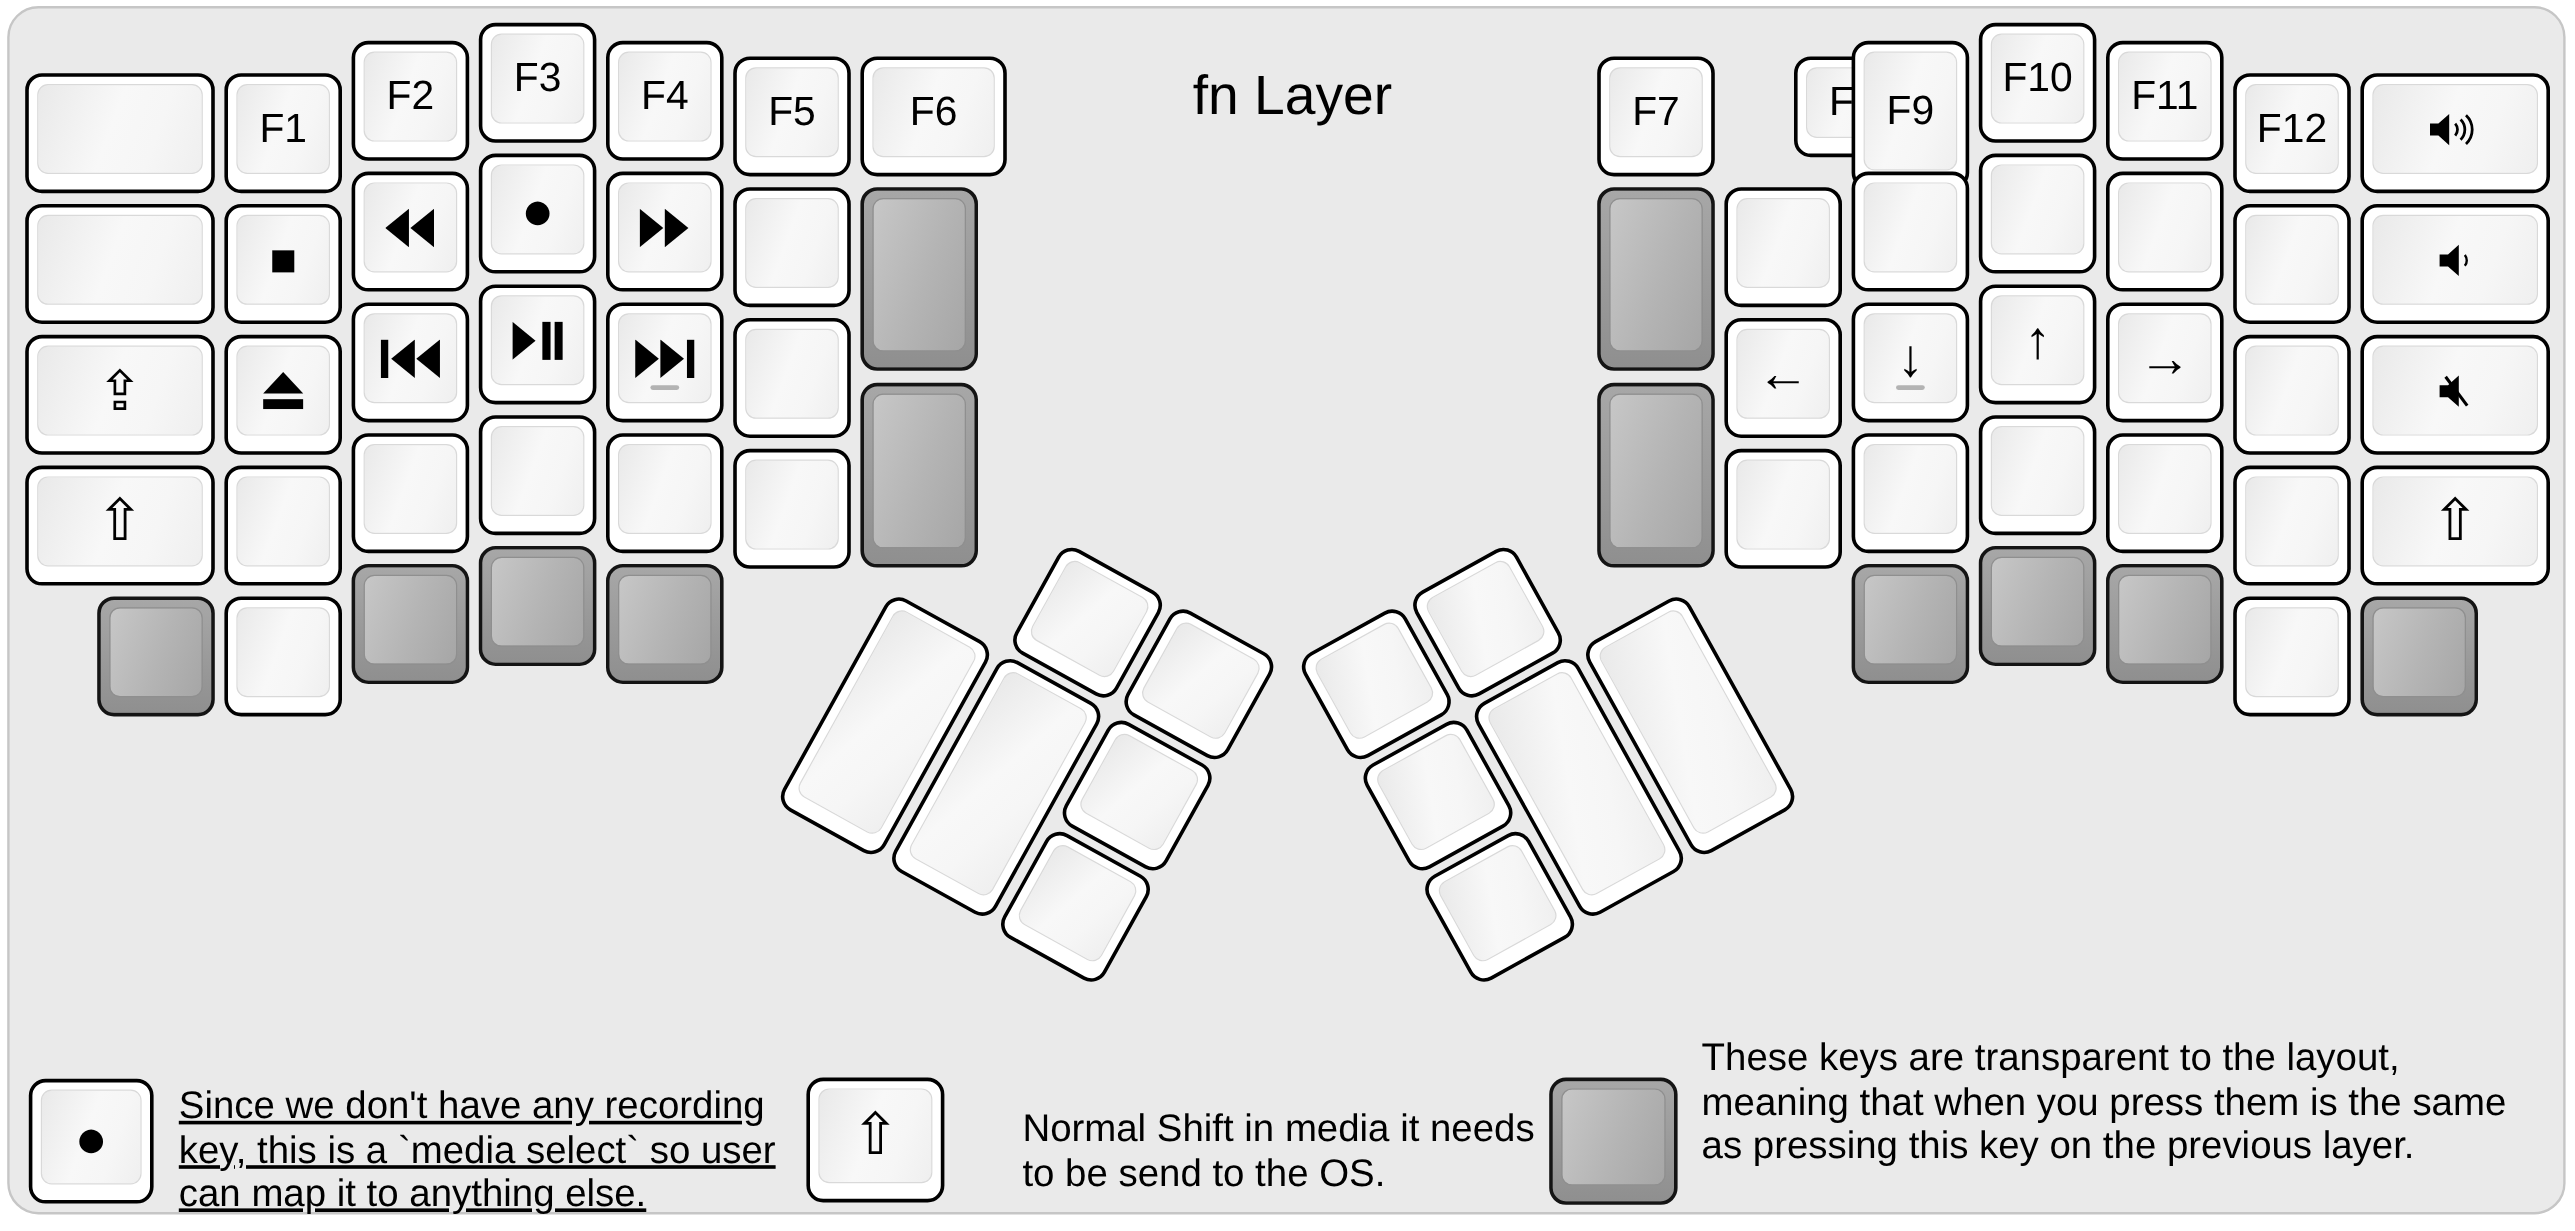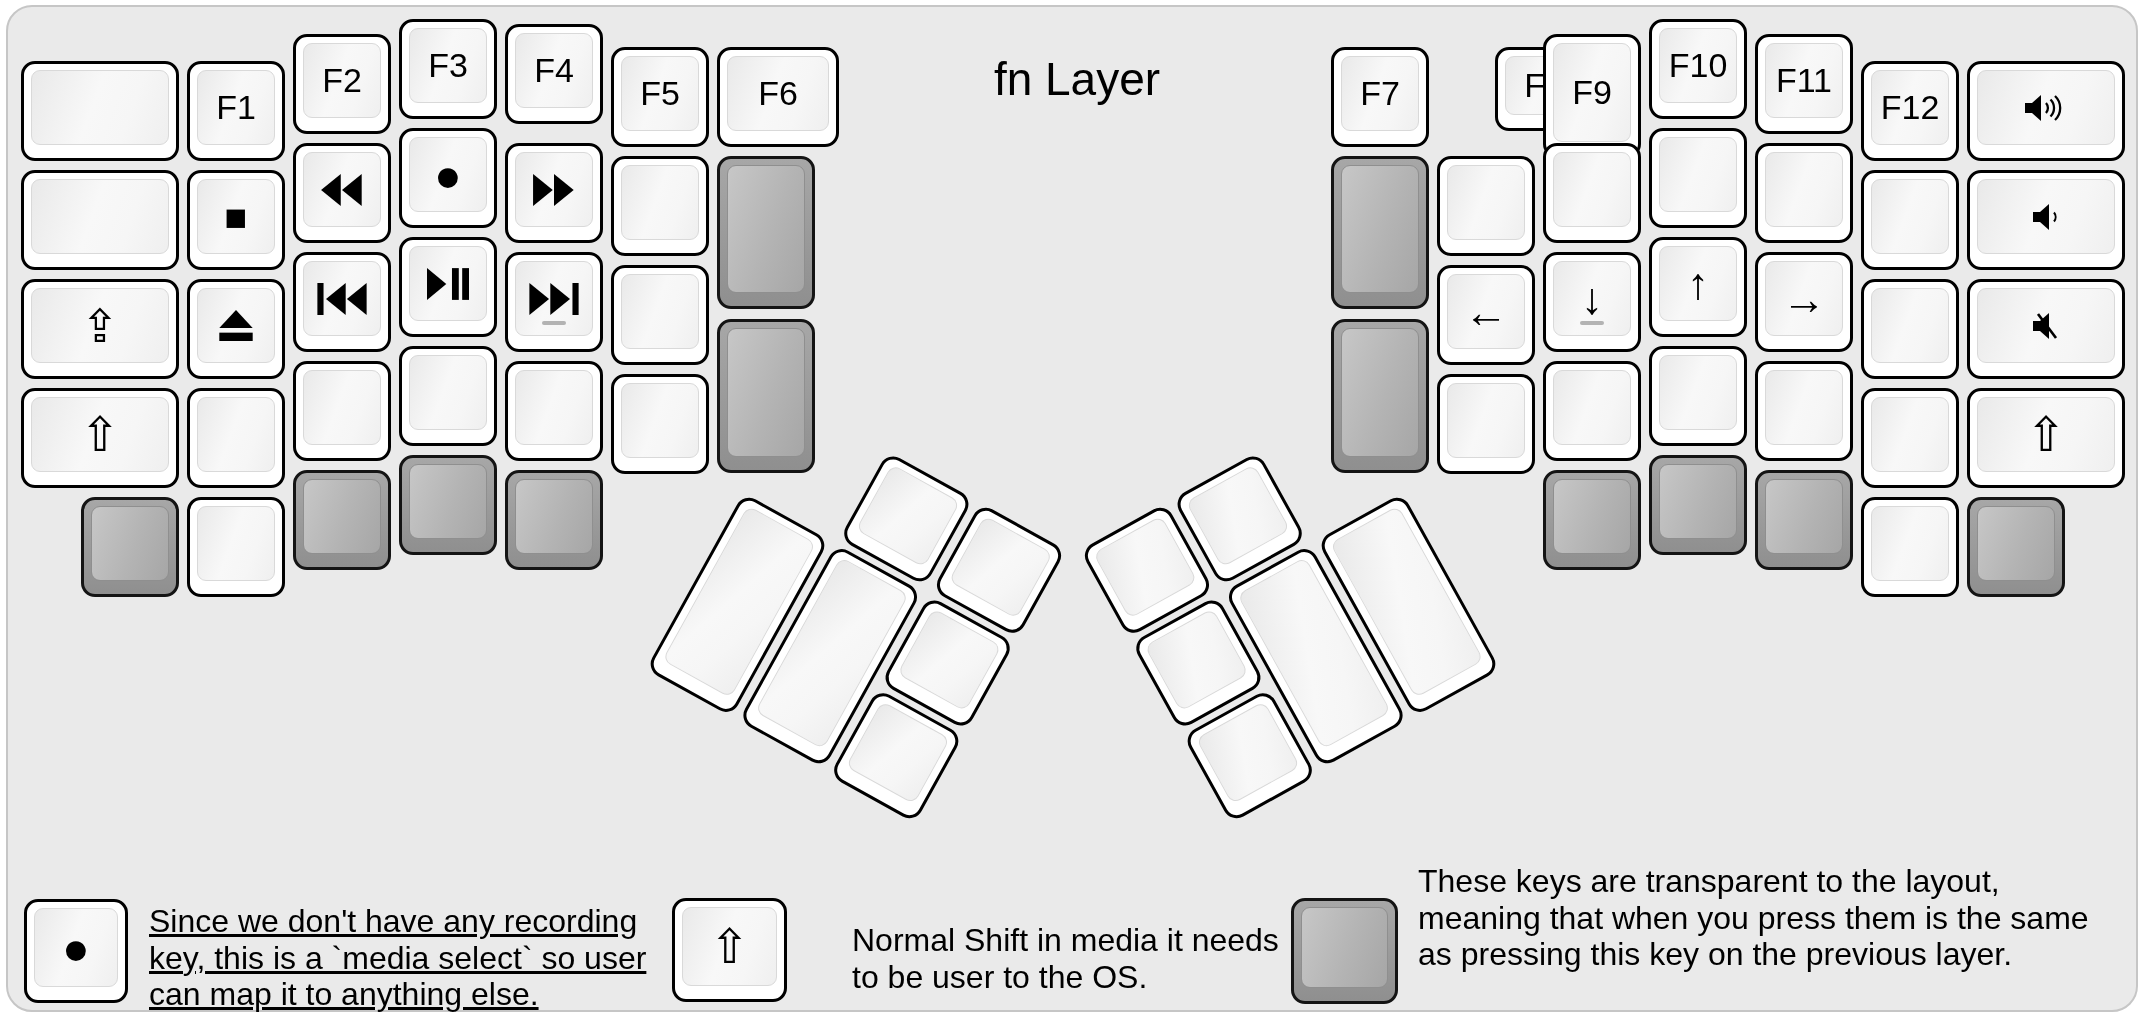--- a/index.html
+++ b/index.html
@@ -138,21 +138,21 @@
             </svg>
           </span>
         </div>
       </div>
       <div class="key" style="left: 399px; top: 346px; width: 98px; height: 100px;">
         <div class="cap"></div>
       </div>
       <div class="key gray" style="left: 399px; top: 455px; width: 98px; height: 100px;">
         <div class="cap"></div>
       </div>
-      <div class="key" style="left: 505px; top: 24px; width: 98px; height: 100px;">
+      <div class="key" style="left: 505px; top: 34px; width: 98px; height: 100px;">
         <div class="cap">
           <span class="flabel">F4</span>
         </div>
       </div>
       <div class="key" style="left: 505px; top: 143px; width: 98px; height: 100px;">
         <div class="cap">
           <span class="svgicon">
             <svg width="42" height="32" viewBox="0 0 34 26">
               <polygon points="0,0 16,13 0,26"></polygon>
               <polygon points="17,0 33,13 17,26"></polygon>
@@ -402,21 +402,21 @@
     </div>
 
   <div id="legend">
     <div class="legend-text" id="legend-text-0">
       <div>Since we don't have any recording</div>
       <div>key, this is a `media select` so user</div>
       <div>can map it to anything else.</div>
     </div>
     <div class="legend-text" id="legend-text-1">
       <div>Normal Shift in media it needs</div>
-      <div>to be user to the OS.</div>
+      <div>to be send to the OS.</div>
     </div>
     <div class="legend-text" id="legend-text-2">
       <div>These keys are transparent to the layout,</div>
       <div>meaning that when you press them is the same</div>
       <div>as pressing this key on the previous layer.</div>
     </div>
   </div>
 </div>
 
 </body></html>

